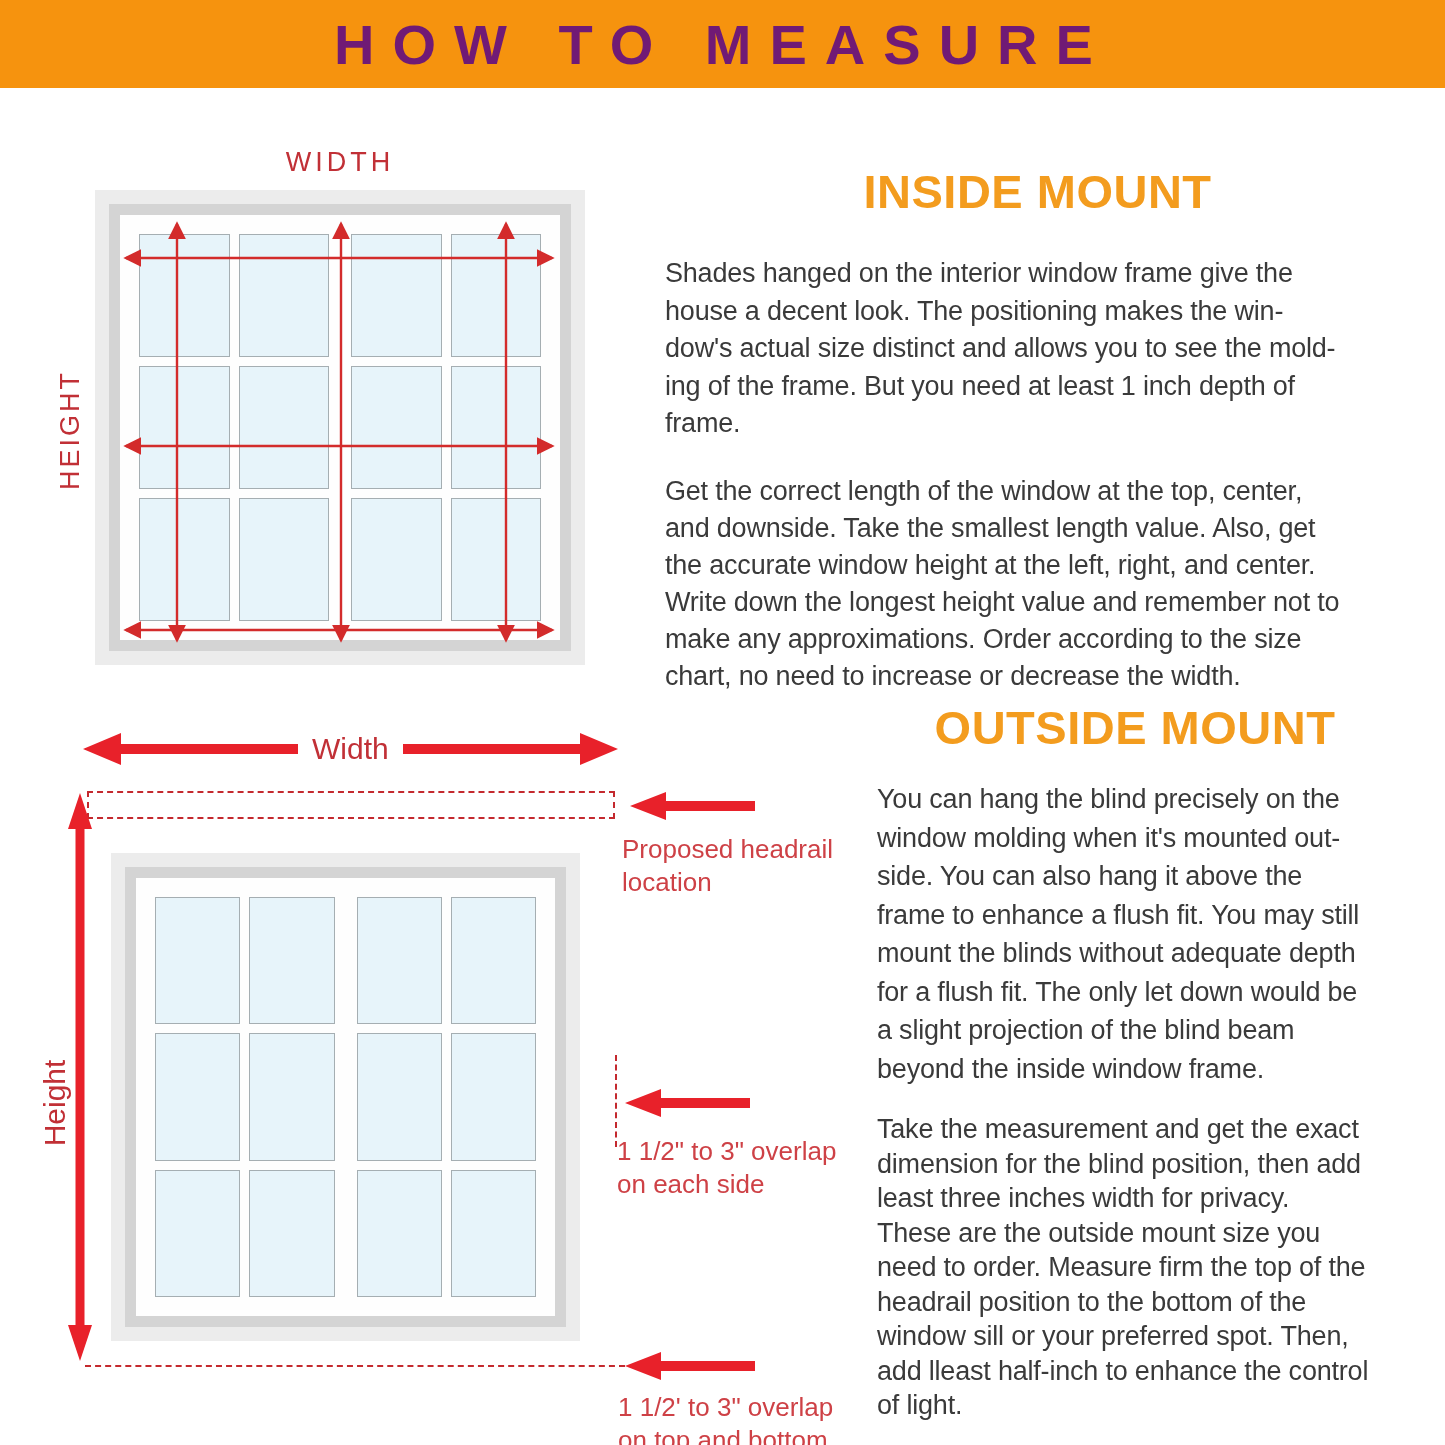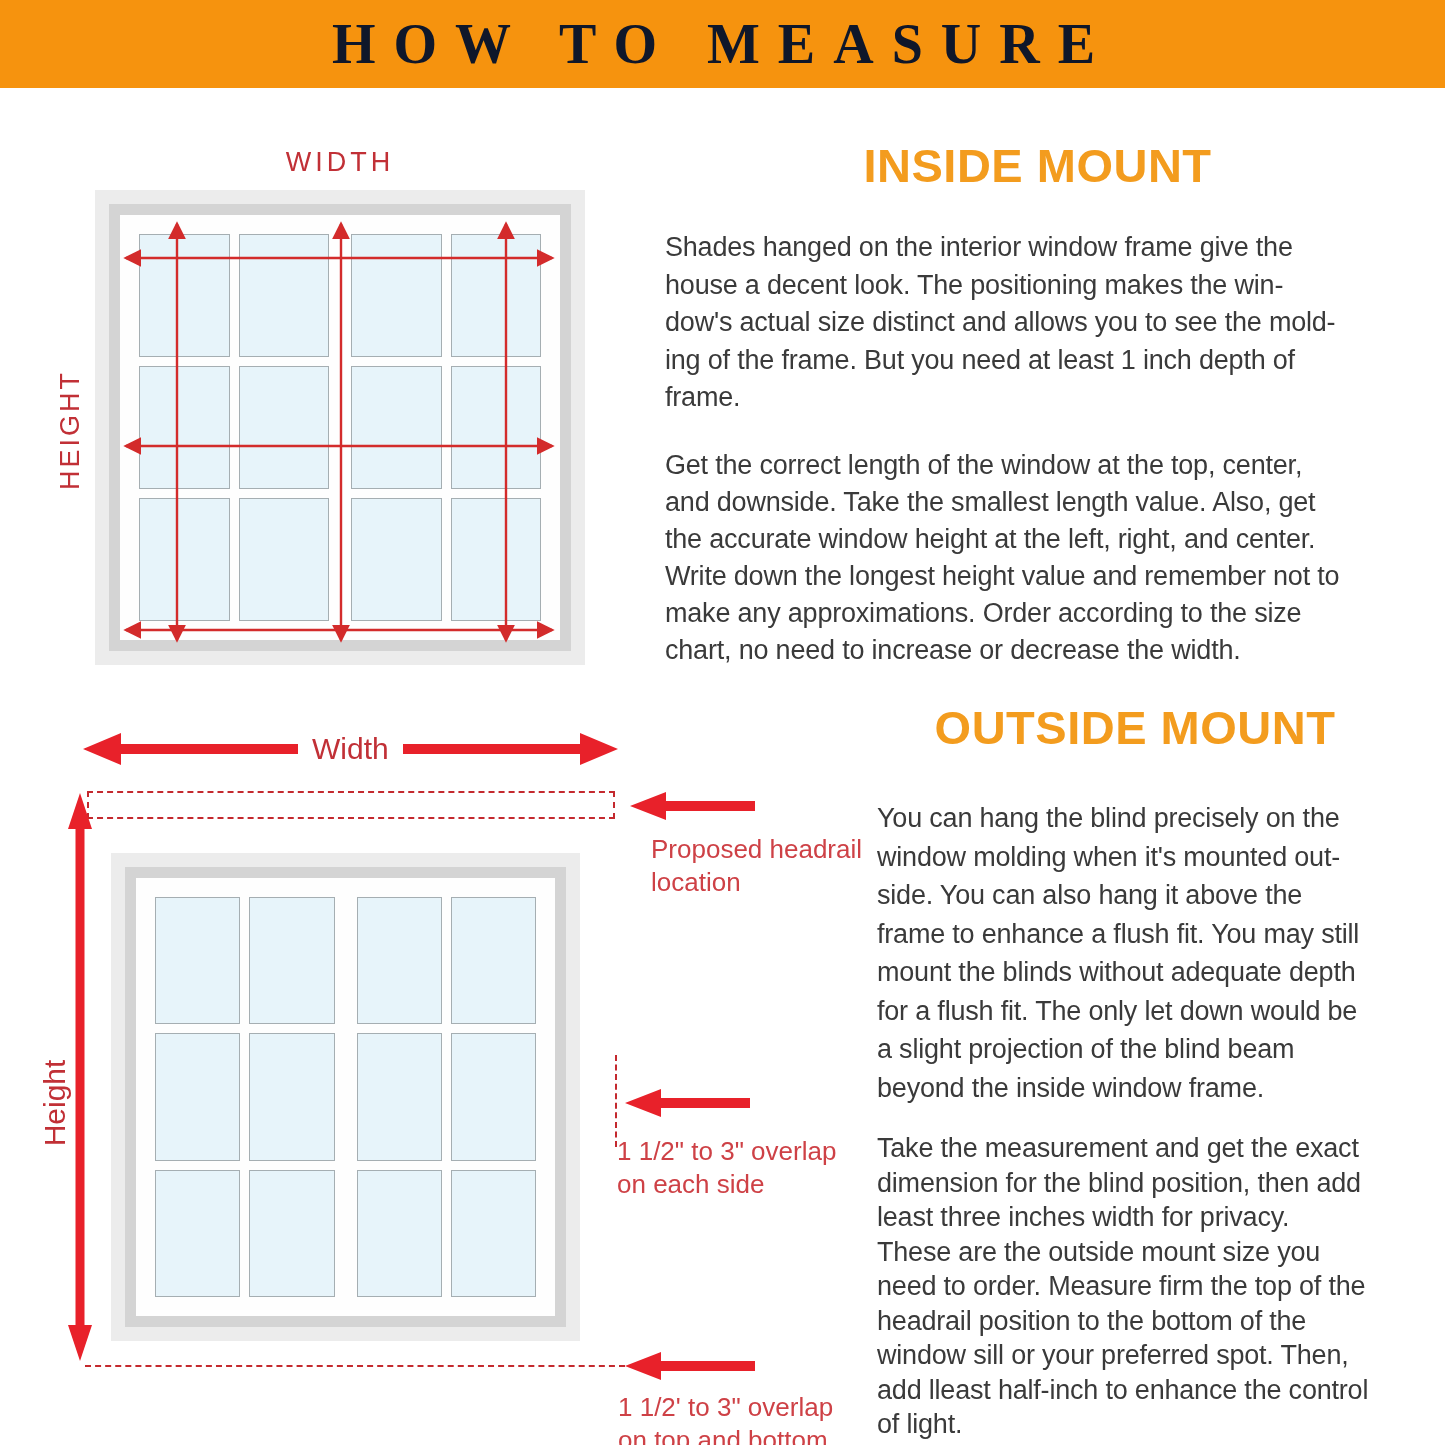--- a/index.html
+++ b/index.html
@@ -17,21 +17,21 @@
     --win-bevel:#D4D4D4;
   }
   html,body{margin:0;padding:0;background:#fff;}
   body{width:1445px;height:1445px;position:relative;overflow:hidden;
        font-family:"Liberation Sans","DejaVu Sans",sans-serif;}
   .canvas{position:absolute;inset:0;}
 
   
   .header{position:absolute;left:0;top:0;width:1445px;height:88px;
           background:var(--header-bg);display:flex;align-items:center;justify-content:center;}
-  .header h1{margin:14px;color:#0f172a;font-size:56px;font-weight:700;letter-spacing:18px;white-space:nowrap;font-family:Liberation Serif, serif;}
+  .header h1{margin:14px;color:#701a75;font-size:56px;font-weight:700;letter-spacing:18px;white-space:nowrap;}
 
   
   .win{background:var(--win-outer);padding:14px;box-sizing:border-box;width:100%;height:100%;}
   .win-bevel{background:var(--win-bevel);padding:11px;box-sizing:border-box;width:100%;height:100%;}
   .win-white{background:#FEFEFE;padding:19px;box-sizing:border-box;width:100%;height:100%;}
   .sashes{display:flex;gap:22px;width:100%;height:100%;}
   .sash{flex:1;display:grid;grid-template-columns:1fr 1fr;grid-template-rows:1fr 1fr 1fr;gap:9px;}
   .pane{background:var(--pane-blue);border:1.5px solid var(--pane-border);box-sizing:border-box;}
 
   
@@ -45,49 +45,49 @@
         color:var(--label-dark-red);}
 
   
   .d2{position:absolute;left:40px;top:713px;width:810px;height:732px;}
   .d2-width-row{position:absolute;left:43px;top:18px;width:535px;height:36px;
         display:flex;align-items:center;gap:8px;}
   .d2-width-row .wlabel{flex:0 0 auto;font-size:30px;color:var(--label-dark-red);padding:0 6px;}
   .d2-dashed-rect{position:absolute;left:47px;top:78px;width:528px;height:28px;
         border:2.5px dashed var(--dash-red);box-sizing:border-box;}
   .d2-headrail-arrow{position:absolute;left:590px;top:78px;}
-  .d2-headrail-label{position:absolute;left:611px;top:120px;width:220px;font-size:26px;
+  .d2-headrail-label{position:absolute;left:582px;top:120px;width:220px;font-size:26px;
         line-height:33px;color:var(--label-red);white-space:pre-line;}
   .d2-height-arrow{position:absolute;left:27px;top:80px;}
   .d2-height-label{position:absolute;left:-76px;top:374px;width:180px;height:32px;
         transform:rotate(-90deg);text-align:center;font-size:30px;color:var(--label-dark-red);}
   .d2-window{position:absolute;left:71px;top:140px;width:469px;height:488px;}
   .d2-dashed-vline{position:absolute;left:575px;top:342px;height:92px;width:0;
         border-left:2.5px dashed var(--dash-red);}
   .d2-side-arrow{position:absolute;left:585px;top:375px;}
   .d2-side-label{position:absolute;left:577px;top:422px;width:225px;font-size:26px;
         line-height:33px;color:var(--label-red);white-space:pre-line;}
   .d2-bottom-dashline{position:absolute;left:45px;top:652px;width:540px;height:0;
         border-top:2.5px dashed var(--dash-red);}
   .d2-bottom-arrow{position:absolute;left:585px;top:638px;}
   .d2-bottom-label{position:absolute;left:578px;top:678px;width:240px;font-size:26px;
         line-height:33px;color:var(--label-red);white-space:pre-line;}
 
   
-  .inside-section{position:absolute;left:665px;top:130px;width:745px;}
+  .inside-section{position:absolute;left:665px;top:156px;width:745px;}
   .outside-section{position:absolute;left:665px;top:700px;width:745px;}
   .mount-title{font-size:47px;font-weight:700;color:var(--heading-orange);
         text-align:center;letter-spacing:0.5px;margin:0;}
   .inside-section .mount-title{margin-top:8px;}
   .outside-section .mount-title{margin-left:200px;width:540px;}
   .body-para{font-size:27px;line-height:37.5px;color:var(--body-text);
         white-space:pre;letter-spacing:-0.2px;margin:0;}
   .inside-section .p1{margin-top:36px;}
   .inside-section .p2{margin-top:30px;line-height:37px;}
-  .outside-section .p1{margin-top:44px;margin-left:212px;line-height:38.5px;}
+  .outside-section .p1{margin-top:25px;margin-left:212px;line-height:38.5px;}
   .outside-section .p2{margin-top:24px;margin-left:212px;line-height:34.5px;}
 
   svg{display:block;}
 </style>
 </head>
 <body>
 
 <div class="canvas">
 
   <div class="header">

